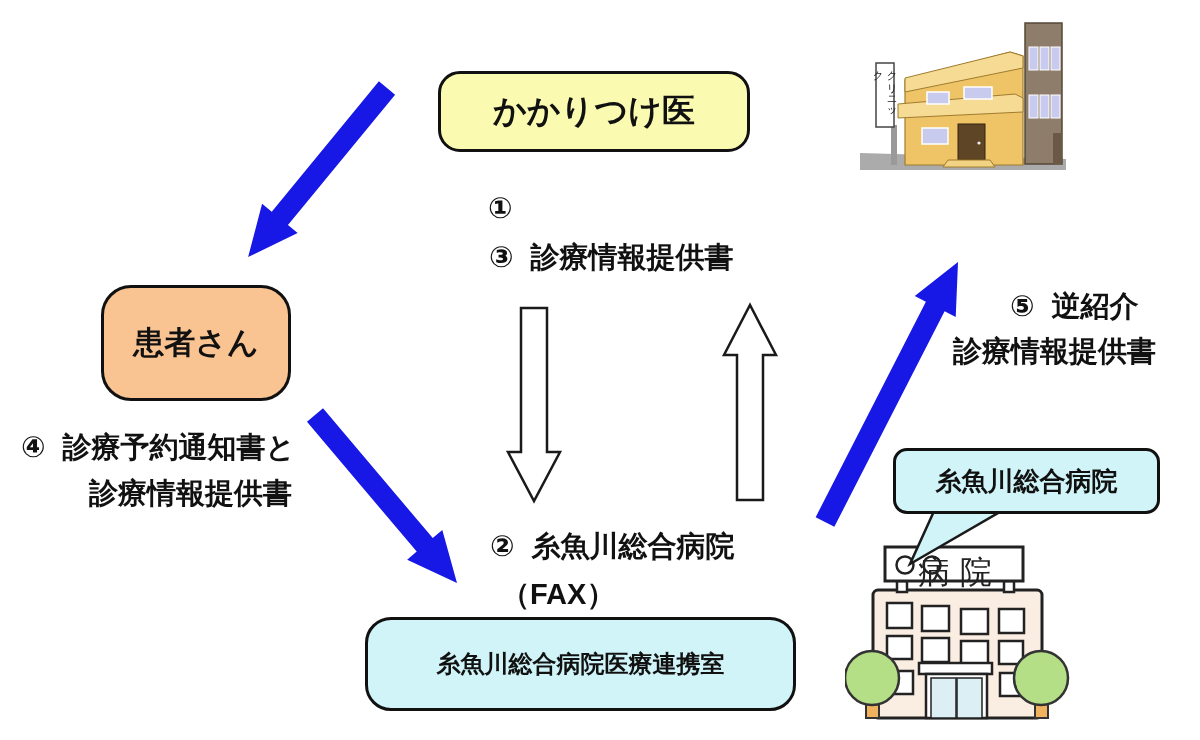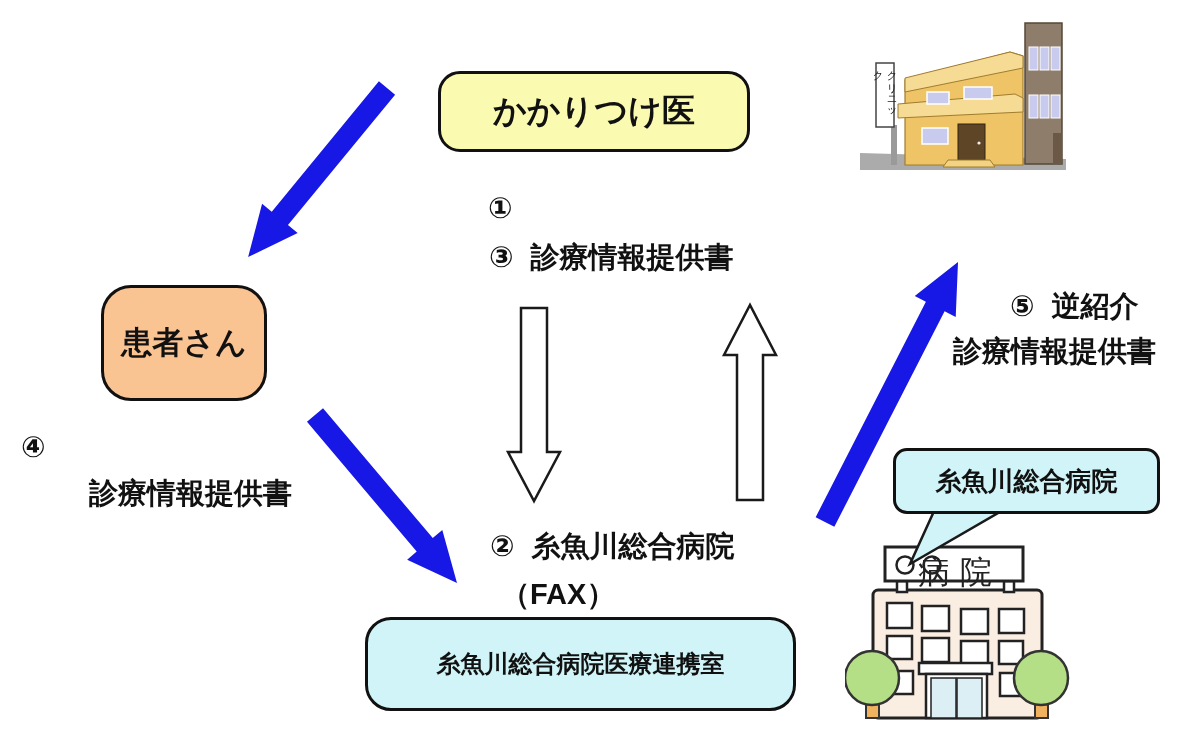--- a/index.html
+++ b/index.html
@@ -8,21 +8,21 @@
   .abs{position:absolute;}
   .illus{z-index:1;}
   .arrowlayer{z-index:2;}
   .node,.steptext,.signtext{z-index:3;}
   .node{
     display:flex;align-items:center;justify-content:center;
     border:3px solid #111;box-sizing:border-box;
     font-weight:bold;color:#111;text-align:center;
   }
   .node-doctor{left:438px;top:63px;width:312px;height:81px;border-radius:22px;background:#FAFAB0;font-size:33px;margin-top:8px;}
-  .node-patient{left:101px;top:285px;width:166px;height:116px;border-radius:30px;background:#FAC392;font-size:31px;}
+  .node-patient{left:101px;top:285px;width:190px;height:116px;border-radius:30px;background:#FAC392;font-size:31px;}
   .node-office{left:365px;top:617px;width:431px;height:94px;border-radius:26px;background:#D0F4F7;font-size:24px;}
   .node-hosplabel{left:893px;top:448px;width:267px;height:66px;border-radius:14px;background:#D0F4F7;font-size:26px;}
   .steptext{
     display:flex;align-items:flex-start;white-space:nowrap;
     font-weight:bold;color:#111;font-size:29px;line-height:1.1;
   }
   .steptext .num{margin-right:17px;}
   .s1{left:488px;top:193px;}
   .s3{left:489px;top:242px;}
   .s2{left:490px;top:531px;}
@@ -142,20 +142,21 @@
   </div>
   <div class="abs steptext s2">
     <span class="num">②</span>
     <span>糸魚川総合病院</span>
   </div>
   <div class="abs steptext s2b">
     <span>（FAX）</span>
   </div>
   <div class="abs steptext s4">
     <span class="num">④</span>
+    <span>診療予約通知書と</span>
   </div>
   <div class="abs steptext s4b">
     <span>診療情報提供書</span>
   </div>
   <div class="abs steptext s5">
     <span class="num">⑤</span>
     <span>逆紹介</span>
   </div>
   <div class="abs steptext s5b">
     <span>診療情報提供書</span>

